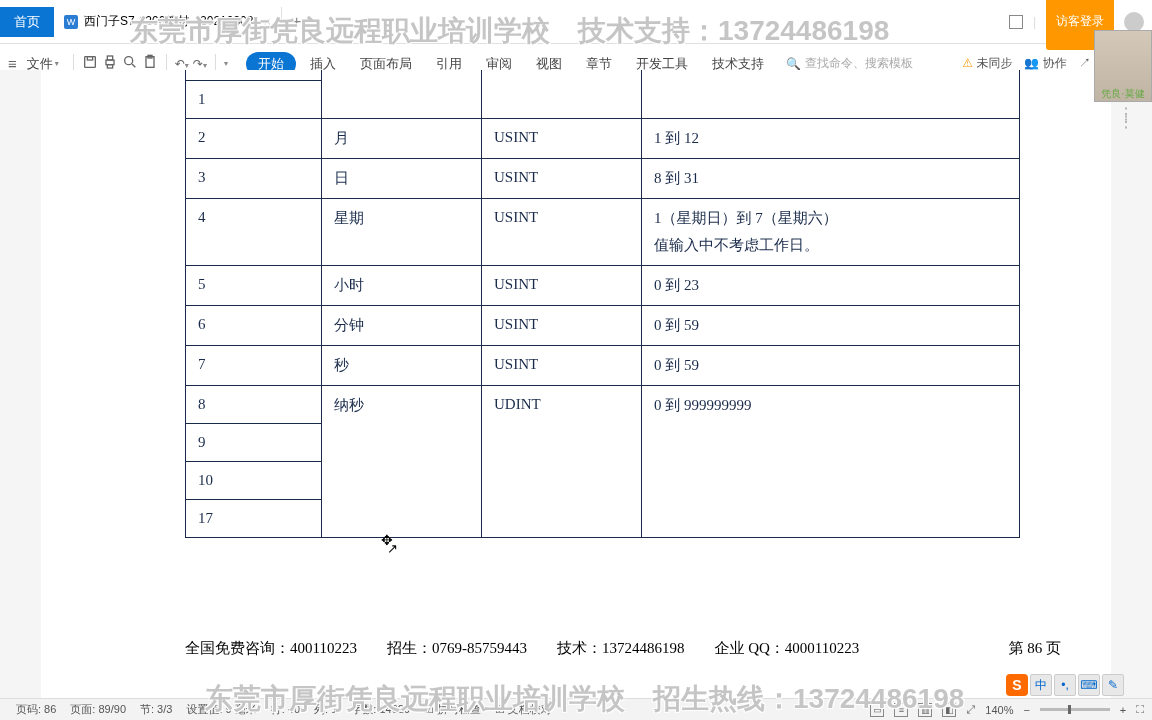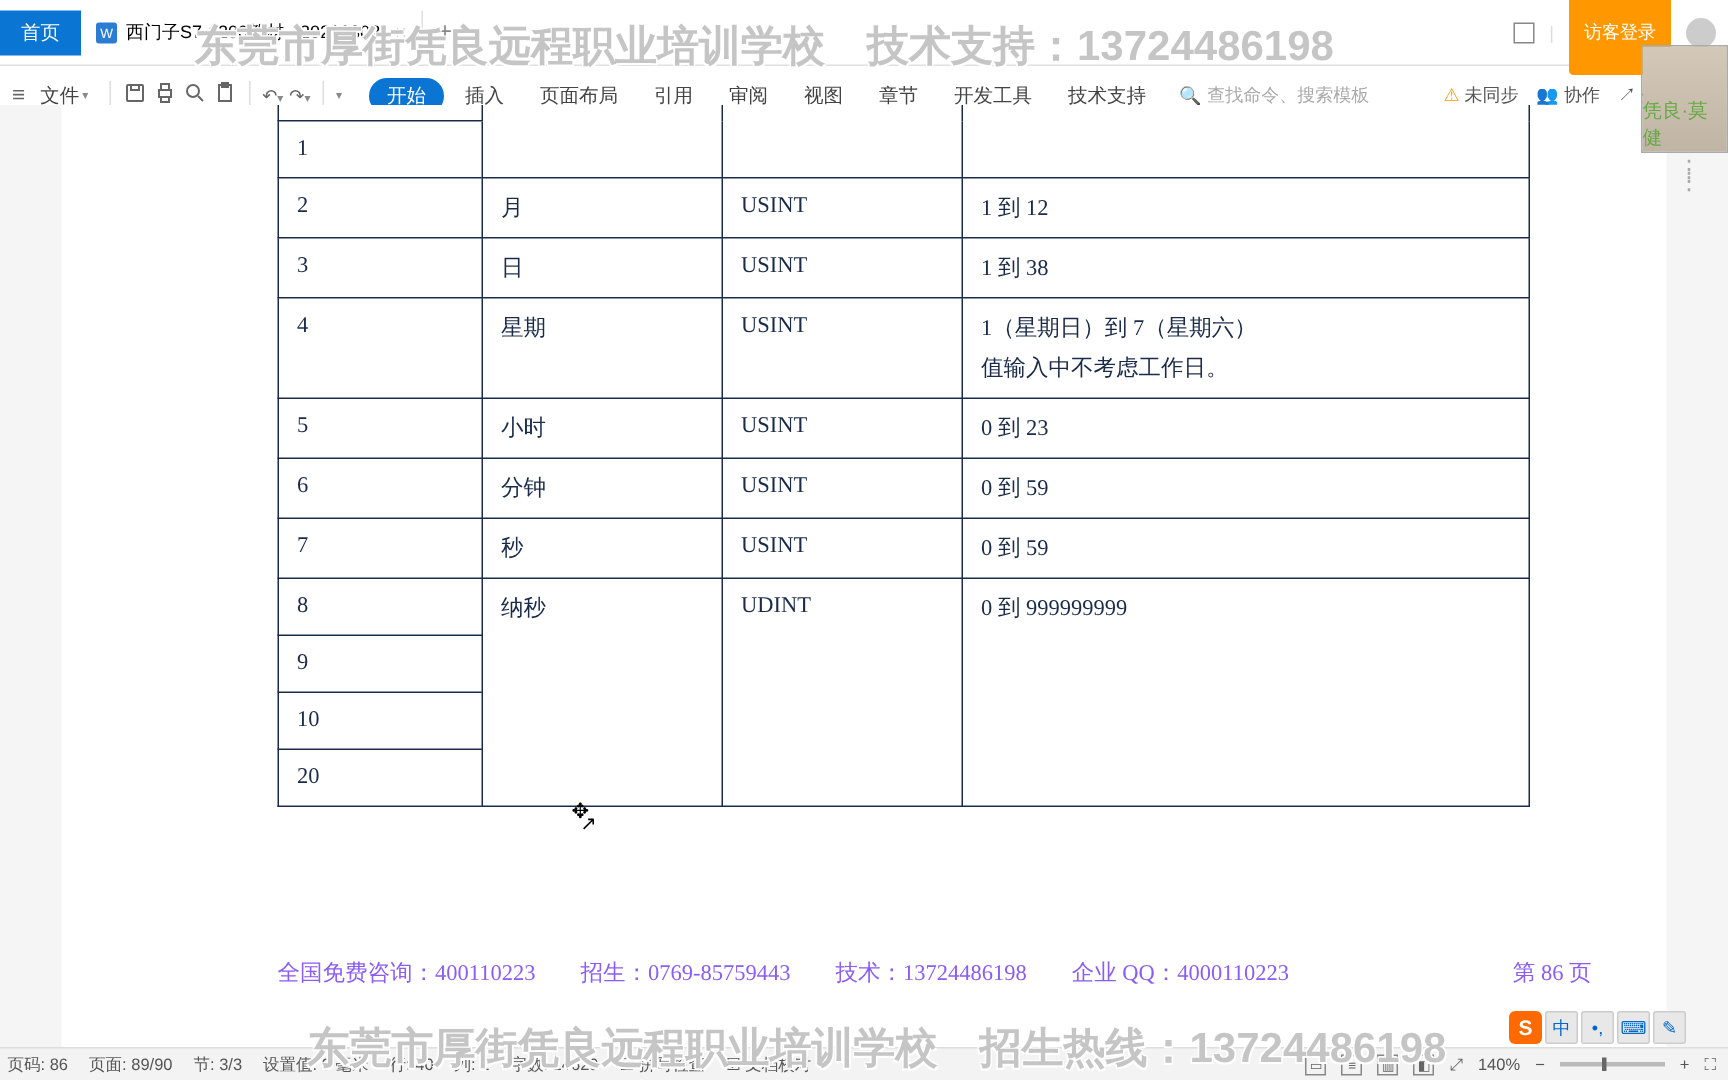--- a/index.html
+++ b/index.html
@@ -26,35 +26,35 @@
 .toolbar-right { position: absolute; right: 10px; display: flex; align-items: center; gap: 12px; font-size: 12px; color: #555; text-align: right; }
 .warn-icon { color: #ff9800; }
 
 .canvas { position: absolute; top: 70px; left: 0; right: 0; bottom: 22px; background: #f5f5f5; overflow: hidden; display: flex; justify-content: center; }
 .page { background: #fff; width: 1070px; height: 100%; position: relative; padding: 0; }
 .doc-table { border-collapse: collapse; position: absolute; left: 144px; top: -10px; }
 .doc-table td { border: 1.5px solid #1a2b4a; padding: 10px 12px; font-size: 15px; color: #1a2b4a; vertical-align: top; font-family: "SimSun", serif; }
 .c1 { width: 136px; } .c2 { width: 160px; } .c3 { width: 160px; } .c4 { width: 378px; }
 .c1n { width: 136px; border-right: 1.5px solid #1a2b4a; }
 
-.footer-text { position: absolute; bottom: 40px; left: 144px; right: 50px; display: flex; justify-content: space-between; font-size: 15px; color: #8b5cf6; font-family: "SimSun", serif; }
+.footer-text { position: absolute; bottom: 40px; left: 144px; right: 50px; display: flex; justify-content: space-between; font-size: 15px; color: #000000; font-family: "SimSun", serif; }
 .footer-text .pg { white-space: nowrap; }
 
 .watermark { position: absolute; color: rgba(150,150,150,0.55); font-size: 28px; font-weight: bold; pointer-events: none; z-index: 50; white-space: nowrap; text-shadow: 1px 1px 0 #fff, -1px -1px 0 #fff, 1px -1px 0 #fff, -1px 1px 0 #fff; }
 .wm1 { top: 12px; left: 130px; }
 .wm2 { bottom: 2px; left: 205px; }
 
-.float-avatar { position: absolute; right: 0; top: 30px; width: 58px; height: 72px; background: linear-gradient(#d4c8b8,#c0b4a4); border: 1px solid #aaa; z-index: 60; display:flex; align-items:flex-end; justify-content:center; font-size:13px; color:#6a4; overflow:hidden;}
+.float-avatar { position: absolute; right: 0; top: 30px; width: 58px; height: 72px; background: linear-gradient(#d4c8b8,#c0b4a4); border: 1px solid #aaa; z-index: 60; display:flex; align-items:flex-end; justify-content:center; font-size:10px; color:#6a4; overflow:hidden;}
 .float-dots { position: absolute; right: 18px; top: 110px; color: #aaa; font-size: 16px; line-height: 0.5; z-index:60;}
 
 .ime { position: absolute; right: 28px; bottom: 24px; display: flex; align-items: center; gap: 2px; z-index: 70; }
 .ime-s { width: 22px; height: 22px; background: #ff6a00; color: #fff; border-radius: 4px; display: flex; align-items: center; justify-content: center; font-weight: bold; font-size: 14px; }
 .ime-b { width: 22px; height: 22px; background: #e8e8e8; border: 1px solid #ccc; display: flex; align-items: center; justify-content: center; font-size: 12px; color: #0066cc; border-radius: 2px; }
 
-.status { position: absolute; bottom: 0; left: 0; right: 0; height: 22px; background: #f3f3f3; border-top: 1px solid #ddd; display: flex; align-items: center; font-size: 11px; color: #555; padding: 0 5px; gap: 14px; }
+.status { position: absolute; bottom: 0; left: 0; right: 0; height: 22px; background: #f3f3f3; border-top: 1px solid #ddd; display: flex; align-items: center; font-size: 11px; color: #555; padding: 0 16px; gap: 14px; }
 .status-right { position: absolute; right: 8px; display: flex; align-items: center; gap: 10px; }
 .st-icon { width: 14px; height: 14px; display: inline-flex; align-items: center; justify-content: center; border: 1px solid #888; font-size: 9px; color: #666; }
 .zoom-slider { width: 70px; height: 3px; background: #bbb; position: relative; }
 .zoom-slider::after { content: ""; position: absolute; left: 40%; top: -3px; width: 3px; height: 9px; background: #666; }
 
 .cursor-move { position: absolute; left: 340px; top: 462px; z-index: 55; pointer-events: none; font-size: 14px; color: #000; }
 .cursor-move::before { content: "✥"; font-size: 14px; display: block; }
 .cursor-move::after { content: "↖"; transform: scaleX(-1); display: inline-block; font-size: 13px; position: absolute; left: 6px; top: 9px;}
 
 svg.icon { width: 16px; height: 16px; }
@@ -152,21 +152,21 @@
       <tr>
             <td class="c1">2</td>
             <td class="c2">月</td>
             <td class="c3">USINT</td>
             <td class="c4">1 到 12</td>
           </tr>
       <tr>
             <td class="c1">3</td>
             <td class="c2">日</td>
             <td class="c3">USINT</td>
-            <td class="c4">1 到 38</td>
+            <td class="c4">8 到 31</td>
           </tr>
       <tr>
             <td class="c1">4</td>
             <td class="c2">星期</td>
             <td class="c3">USINT</td>
             <td class="c4">
               <div>1（星期日）到 7（星期六）</div>
               <div style="margin-top:8px">值输入中不考虑工作日。</div>
             </td>
           </tr>
@@ -194,21 +194,21 @@
             <td class="c3" rowspan="4">UDINT</td>
             <td class="c4" rowspan="4">0 到 999999999</td>
           </tr>
       <tr>
             <td class="c1n">9</td>
           </tr>
       <tr>
             <td class="c1n">10</td>
           </tr>
       <tr>
-            <td class="c1n">20</td>
+            <td class="c1n">17</td>
           </tr>
     </tbody>
       </table>
 
     <div class="footer-text">
       <span>全国免费咨询：400110223　　招生：0769-85759443　　技术：13724486198　　企业 QQ：4000110223</span>
       <span class="pg">第  86  页</span>
     </div>
 
     <div class="cursor-move"></div>

